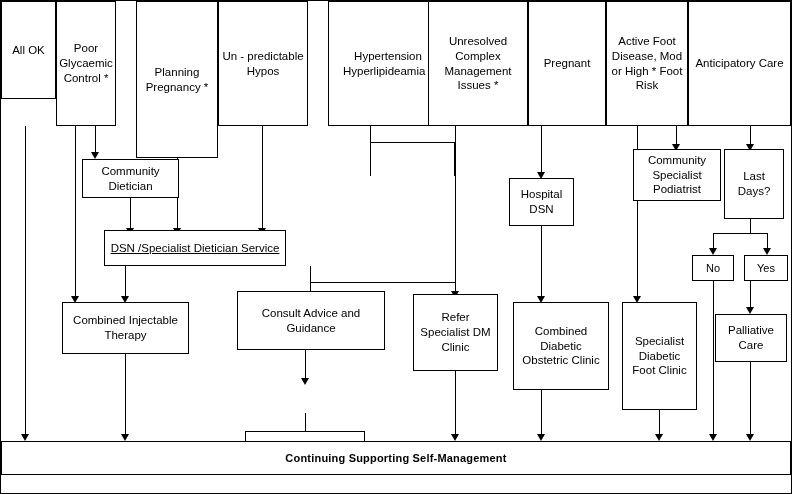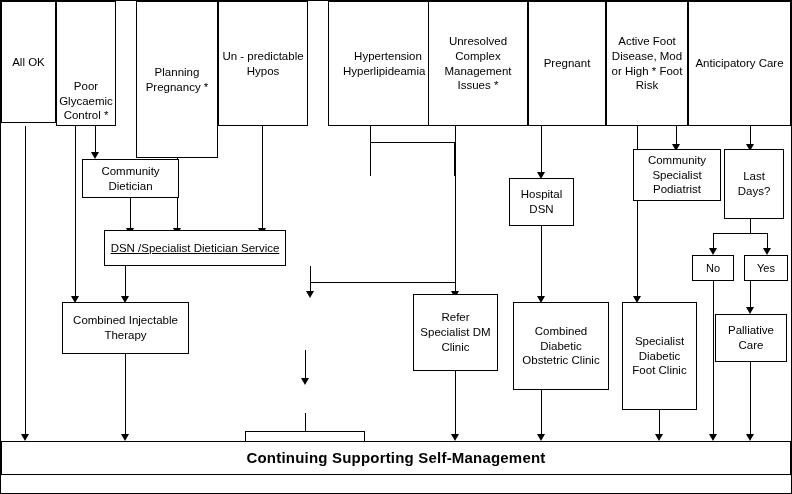--- a/index.html
+++ b/index.html
@@ -29,21 +29,21 @@
     color: #000000;
     padding: 2px 3px;
     z-index: 3;
   }
   .box.small { font-size: 11px; }
   .header-box {
     font-size: 11.5px;
   }
   .banner {
     font-weight: bold;
-    font-size: 15px;
+    font-size: 11px;
     letter-spacing: 0.2px;
   }
   .line {
     position: absolute;
     background: #000000;
     z-index: 1;
   }
   .vline { width: 1px; }
   .hline { height: 1px; }
   .arrow {
@@ -66,25 +66,25 @@
     z-index: 0;
   }
 </style>
 </head>
 <body>
 
 <div id="canvas">
 
   <div class="outer-frame"></div>
 
-  <div class="box header-box" style="left:1px; top:1px; width:55px; height:122px;">
+  <div class="box header-box" style="left:1px; top:1px; width:55px; height:98px;">
     <span>All OK</span>
   </div>
 
-  <div class="box header-box" style="left:56px; top:1px; width:60px; height:125px;align-items:flex-end;">
+  <div class="box header-box" style="left:56px; top:1px; width:60px; height:125px;">
     <span>Poor Glycaemic Control *</span>
   </div>
 
   <div class="box header-box" style="left:136px; top:1px; width:82px; height:157px;">
     <span>Planning Pregnancy *</span>
   </div>
 
   <div class="box header-box" style="left:218px; top:1px; width:90px; height:125px;">
     <span>Un - predictable Hypos</span>
   </div>
@@ -197,20 +197,23 @@
   </div>
 
   <div class="box" style="left:104px; top:230px; width:182px; height:36px;text-decoration:underline;">
     <span>DSN /Specialist Dietician Service</span>
   </div>
 
   <div class="box" style="left:62px; top:302px; width:127px; height:52px;">
     <span>Combined Injectable Therapy</span>
   </div>
 
+  <div class="box" style="left:237px; top:291px; width:148px; height:59px;">
+    <span>Consult Advice and Guidance</span>
+  </div>
 
   <div class="box" style="left:245px; top:383px; width:120px; height:30px;margin-top:48px;">
     <span>Pump Clinic</span>
   </div>
 
   <div class="box" style="left:413px; top:294px; width:85px; height:77px;">
     <span>Refer Specialist DM Clinic</span>
   </div>
 
   <div class="box" style="left:509px; top:178px; width:65px; height:48px;">

